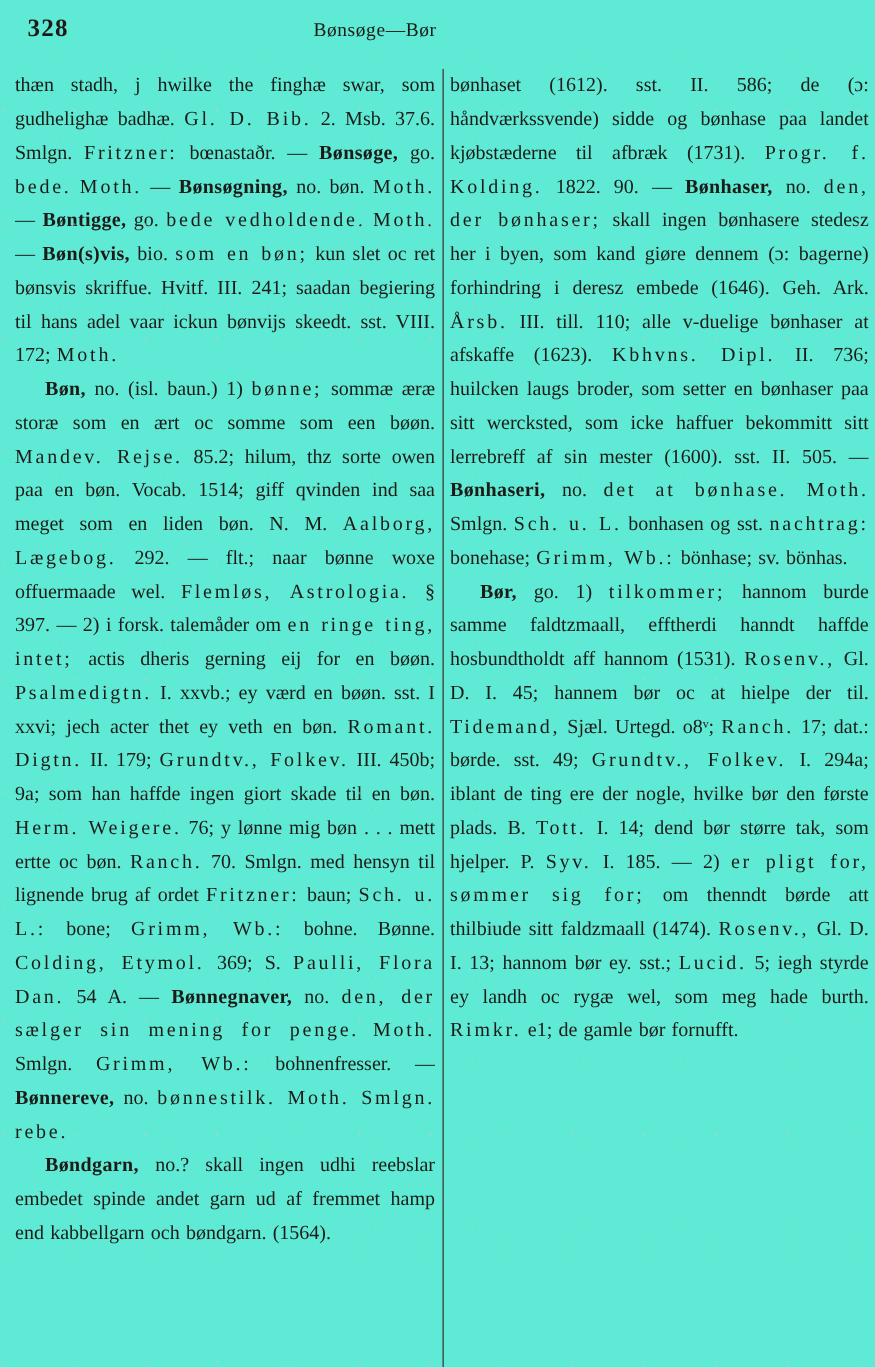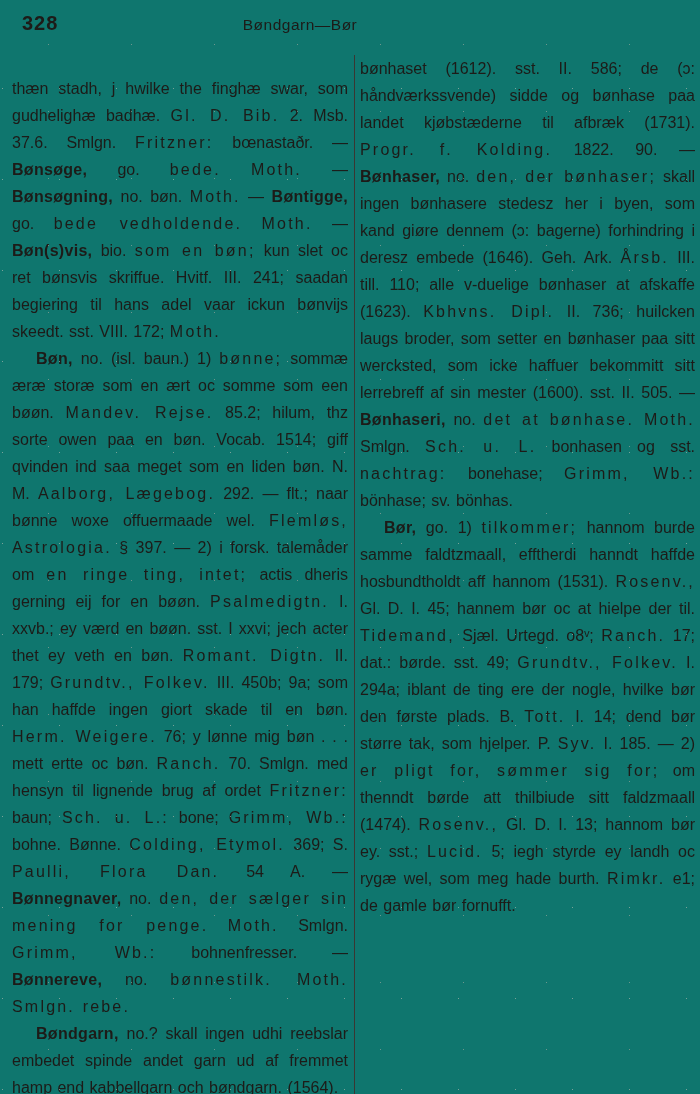--- a/index.html
+++ b/index.html
@@ -5,23 +5,23 @@
   html, body {
     margin: 0;
     padding: 0;
     background: #e9e7e2;
   }
   .page {
     position: relative;
     width: 700px;
     height: 1094px;
     margin: 0 auto;
-    background: #0f766e;
+    background: #5eead4;
     color: #1d1b18;
-    font-family: Liberation Sans, sans-serif;
+    font-family: Liberation Serif, serif;
     overflow: hidden;
   }
   
   .page::after {
     content: "";
     position: absolute;
     inset: 0;
     pointer-events: none;
     background-image:
       radial-gradient(#b9b3a7 0.6px, transparent 0.7px),
@@ -59,21 +59,21 @@
     top: 55px;
     left: 12px;
     right: 5px;
     bottom: 0;
     display: flex;
     overflow: hidden;
   }
   .col {
     overflow: hidden;
   }
-  .col-left { flex: 0 0 336px; margin-top: 20px; }
+  .col-left { flex: 0 0 336px; }
   .col-divider {
     flex: 0 0 1px;
     background: #3a3733;
     margin: 0 5px 0 6px;
   }
   .col-right { flex: 1 1 auto; }
   .col p.para {
     margin: 0;
     font-size: 16px;
     line-height: 27px;
@@ -91,21 +91,21 @@
     letter-spacing: 2.2px;
   }
 </style>
 </head>
 <body>
 
 <div class="page">
 
   <div class="page-header">
     <span class="page-number">328</span>
-    <span class="running-head">Bøndgarn—Bør</span>
+    <span class="running-head">Bønsøge—Bør</span>
   </div>
 
   <div class="columns">
     <div class="col col-left">
         <p class="para"><span class="seg-n">thæn stadh, j hwilke the finghæ swar, som gudhelighæ badhæ. </span><span class="seg-g">Gl. D. Bib.</span><span class="seg-n"> 2. Msb. 37.6. Smlgn. </span><span class="seg-g">Fritzner:</span><span class="seg-n"> bœnastaðr. — </span><span class="seg-b">Bønsøge,</span><span class="seg-n"> go. </span><span class="seg-g">bede.</span><span class="seg-n"> </span><span class="seg-g">Moth.</span><span class="seg-n"> — </span><span class="seg-b">Bønsøgning,</span><span class="seg-n"> no. bøn. </span><span class="seg-g">Moth.</span><span class="seg-n"> — </span><span class="seg-b">Bøntigge,</span><span class="seg-n"> go. </span><span class="seg-g">bede vedholdende.</span><span class="seg-n"> </span><span class="seg-g">Moth.</span><span class="seg-n"> — </span><span class="seg-b">Bøn(s)vis,</span><span class="seg-n"> bio. </span><span class="seg-g">som en bøn;</span><span class="seg-n"> kun slet oc ret bønsvis skriffue. Hvitf. III. 241; saadan begiering til hans adel vaar ickun bønvijs skeedt. sst. VIII. 172; </span><span class="seg-g">Moth.</span></p>
         <p class="para indent"><span class="seg-b">Bøn,</span><span class="seg-n"> no. (isl. baun.) 1) </span><span class="seg-g">bønne;</span><span class="seg-n"> sommæ æræ storæ som en ært oc somme som een bøøn. </span><span class="seg-g">Mandev. Rejse.</span><span class="seg-n"> 85.2; hilum, thz sorte owen paa en bøn. Vocab. 1514; giff qvinden ind saa meget som en liden bøn. N. M. </span><span class="seg-g">Aalborg, Lægebog.</span><span class="seg-n"> 292. — flt.; naar bønne woxe offuermaade wel. </span><span class="seg-g">Flemløs, Astrologia.</span><span class="seg-n"> § 397. — 2) i forsk. talemåder om </span><span class="seg-g">en ringe ting, intet;</span><span class="seg-n"> actis dheris gerning eij for en bøøn. </span><span class="seg-g">Psalmedigtn.</span><span class="seg-n"> I. xxvb.; ey værd en bøøn. sst. I xxvi; jech acter thet ey veth en bøn. </span><span class="seg-g">Romant. Digtn.</span><span class="seg-n"> II. 179; </span><span class="seg-g">Grundtv., Folkev.</span><span class="seg-n"> III. 450b; 9a; som han haffde ingen giort skade til en bøn. </span><span class="seg-g">Herm. Weigere.</span><span class="seg-n"> 76; y lønne mig bøn . . . mett ertte oc bøn. </span><span class="seg-g">Ranch.</span><span class="seg-n"> 70. Smlgn. med hensyn til lignende brug af ordet </span><span class="seg-g">Fritzner:</span><span class="seg-n"> baun; </span><span class="seg-g">Sch. u. L.:</span><span class="seg-n"> bone; </span><span class="seg-g">Grimm, Wb.:</span><span class="seg-n"> bohne. Bønne. </span><span class="seg-g">Colding, Etymol.</span><span class="seg-n"> 369; S. </span><span class="seg-g">Paulli, Flora Dan.</span><span class="seg-n"> 54 A. — </span><span class="seg-b">Bønnegnaver,</span><span class="seg-n"> no. </span><span class="seg-g">den, der sælger sin mening for penge.</span><span class="seg-n"> </span><span class="seg-g">Moth.</span><span class="seg-n"> Smlgn. </span><span class="seg-g">Grimm, Wb.:</span><span class="seg-n"> bohnenfresser. — </span><span class="seg-b">Bønnereve,</span><span class="seg-n"> no. </span><span class="seg-g">bønnestilk. Moth. Smlgn. rebe.</span></p>
         <p class="para indent"><span class="seg-b">Bøndgarn,</span><span class="seg-n"> no.? skall ingen udhi reebslar embedet spinde andet garn ud af fremmet hamp end kabbellgarn och bøndgarn. (1564). </span></p>
       </div>
     <div class="col-divider"></div>
     <div class="col col-right">

